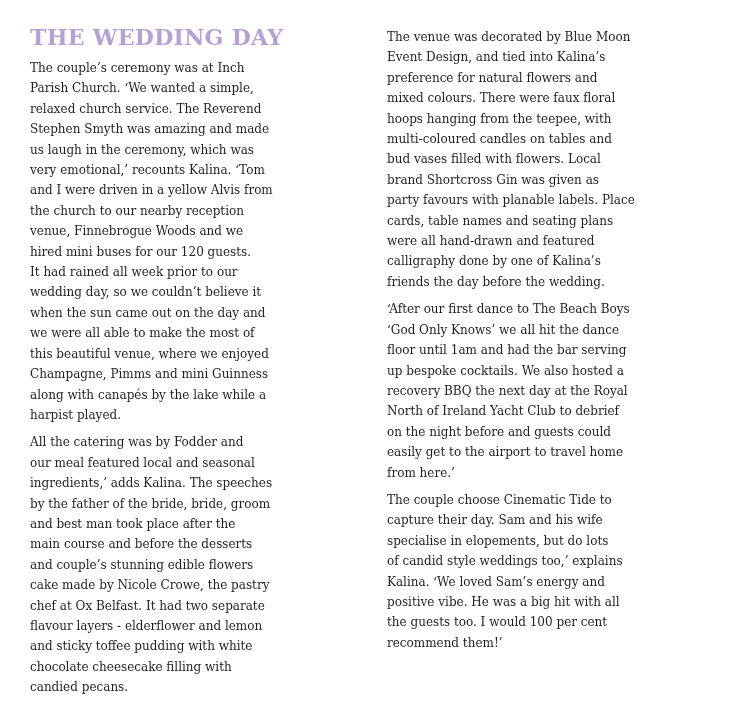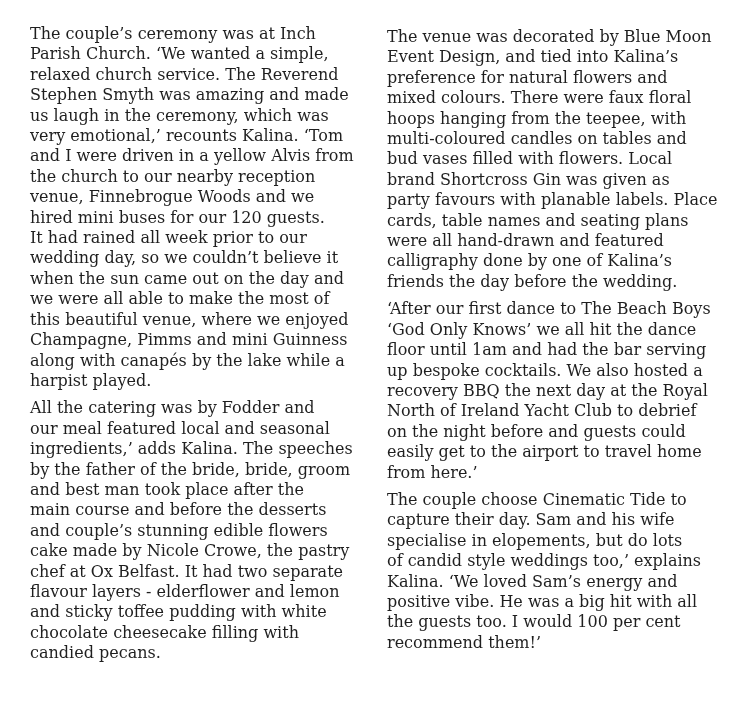--- a/index.html
+++ b/index.html
@@ -37,33 +37,34 @@
     font-size: 22px;
     line-height: 27px;
     letter-spacing: 0.3px;
     color: #b4a1d5;
   }
   .section-heading.mid {
     margin-top: 12px;
   }
   .body-para {
     margin: 0 0 7px 0;
-    font-size: 16px;
+    font-size: 12px;
     line-height: 20.4px;
     color: #1f1f1f;
     white-space: pre-line;
     overflow-wrap: break-word;
   }
 </style>
 </head>
 <body>
 
 <div class="page">
 
   <div class="col col-left">
+    <h2 class="section-heading">THE WEDDING DAY</h2>
     <p class="body-para">The couple’s ceremony was at Inch
 Parish Church. ‘We wanted a simple,
 relaxed church service. The Reverend
 Stephen Smyth was amazing and made
 us laugh in the ceremony, which was
 very emotional,’ recounts Kalina. ‘Tom
 and I were driven in a yellow Alvis from
 the church to our nearby reception
 venue, Finnebrogue Woods and we
 hired mini buses for our 120 guests.

